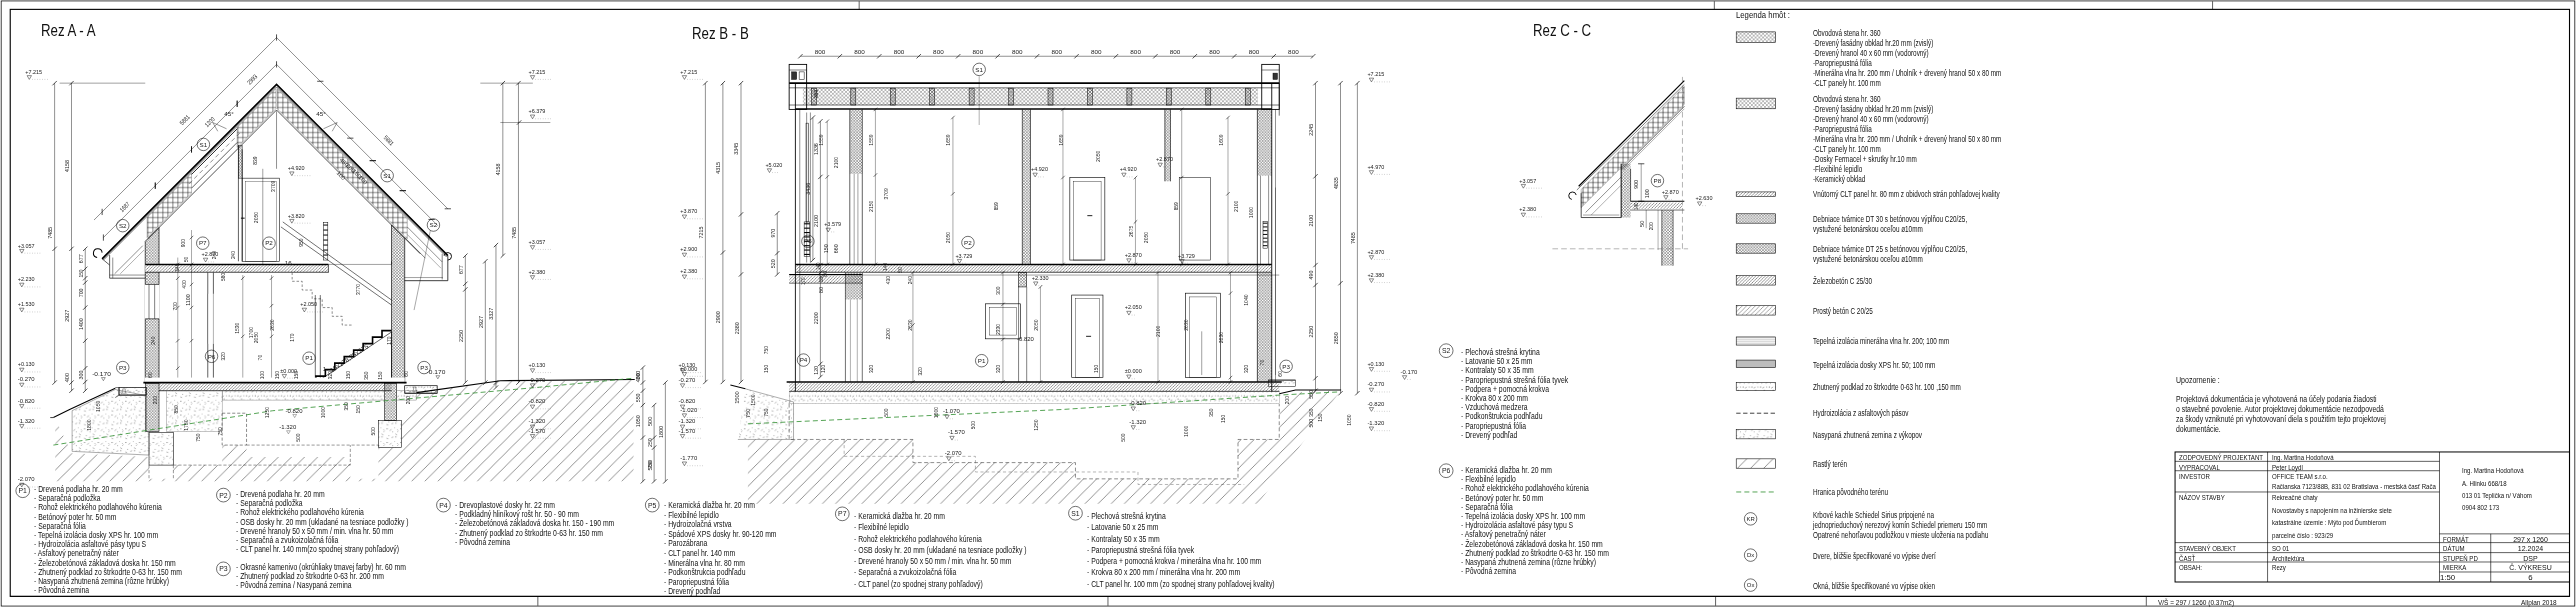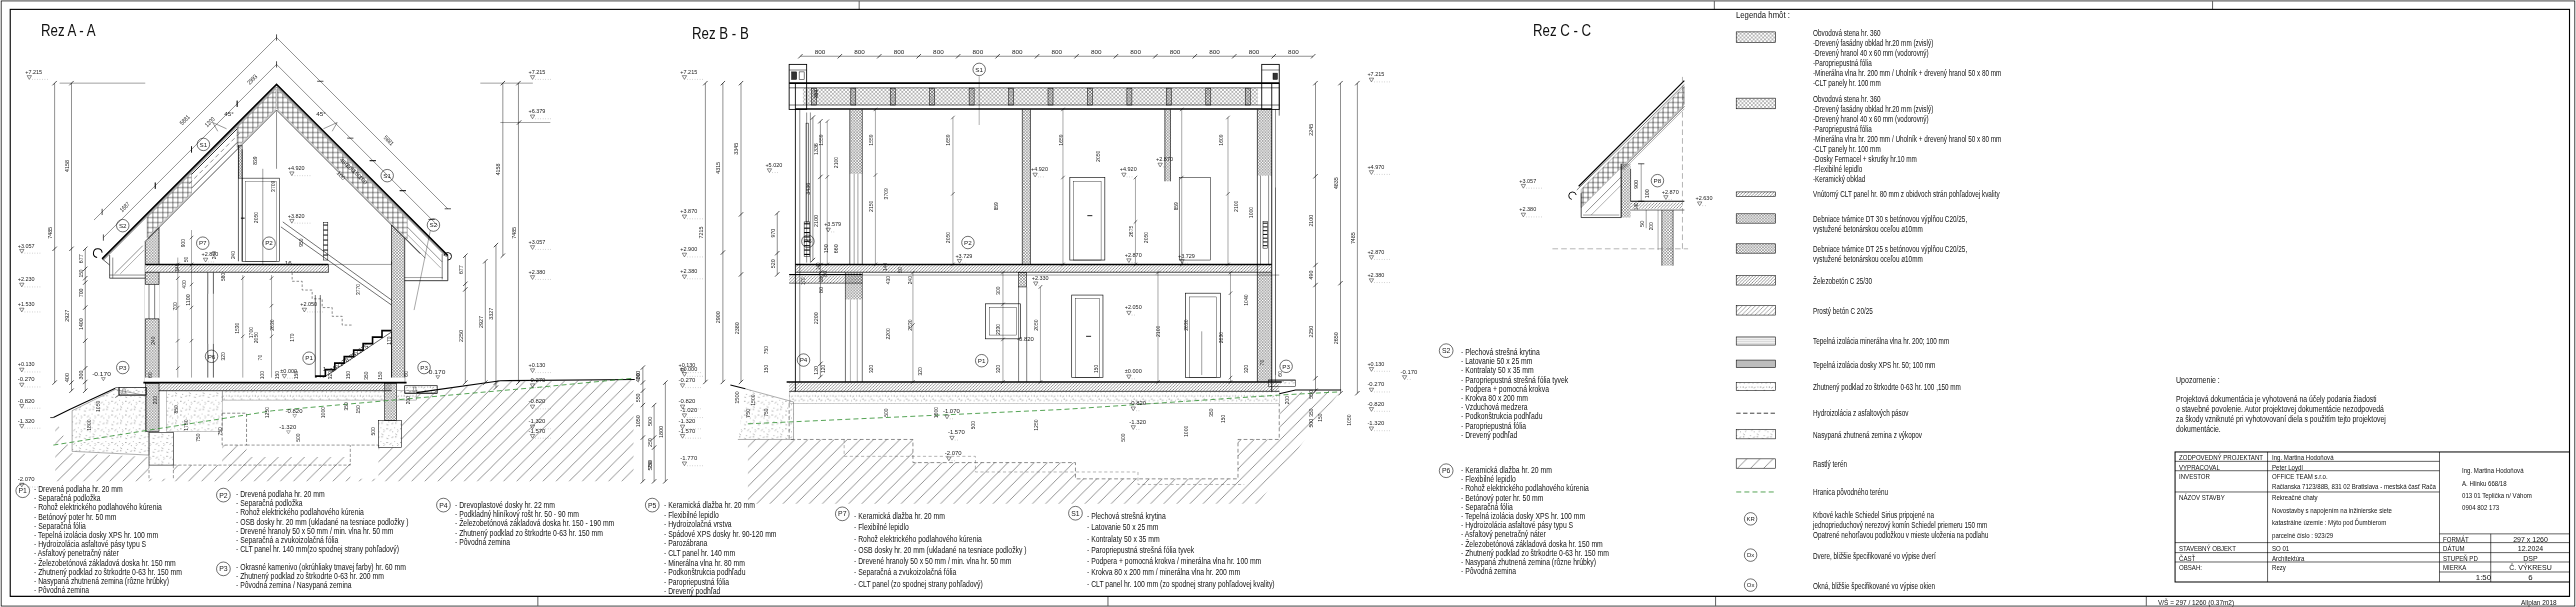--- a/index.html
+++ b/index.html
@@ -1046,14 +1046,14 @@
 <div style="position:absolute;left:2462px;top:491px;font-size:7.8px;line-height:9.7px;color:#111;font-weight:normal;transform:scaleX(0.78);transform-origin:0 0;white-space:nowrap;">013 01 Teplička n/ Váhom</div>
 <div style="position:absolute;left:2462px;top:503px;font-size:7.8px;line-height:9.7px;color:#111;font-weight:normal;transform:scaleX(0.78);transform-origin:0 0;white-space:nowrap;">0904 802 173</div>
 <div style="position:absolute;left:2443px;top:535px;font-size:7.8px;line-height:9.7px;color:#111;font-weight:normal;transform:scaleX(0.78);transform-origin:0 0;white-space:nowrap;">FORMÁT</div>
 <div style="position:absolute;left:2491px;top:535px;width:79px;text-align:center;font-size:7.8px;color:#111;transform:scaleX(0.9);transform-origin:50% 0;white-space:nowrap;">297 x 1260</div>
 <div style="position:absolute;left:2443px;top:544px;font-size:7.8px;line-height:9.7px;color:#111;font-weight:normal;transform:scaleX(0.78);transform-origin:0 0;white-space:nowrap;">DÁTUM</div>
 <div style="position:absolute;left:2491px;top:544px;width:79px;text-align:center;font-size:7.8px;color:#111;transform:scaleX(0.9);transform-origin:50% 0;white-space:nowrap;">12.2024</div>
 <div style="position:absolute;left:2443px;top:554px;font-size:7.8px;line-height:9.7px;color:#111;font-weight:normal;transform:scaleX(0.78);transform-origin:0 0;white-space:nowrap;">STUPEŇ PD</div>
 <div style="position:absolute;left:2491px;top:554px;width:79px;text-align:center;font-size:7.8px;color:#111;transform:scaleX(0.9);transform-origin:50% 0;white-space:nowrap;">DSP</div>
 <div style="position:absolute;left:2443px;top:563px;font-size:7.8px;line-height:9.7px;color:#111;font-weight:normal;transform:scaleX(0.78);transform-origin:0 0;white-space:nowrap;">MIERKA</div>
 <div style="position:absolute;left:2491px;top:563px;width:79px;text-align:center;font-size:7.8px;color:#111;transform:scaleX(0.9);transform-origin:50% 0;white-space:nowrap;">Č. VÝKRESU</div>
-<div style="position:absolute;left:2440px;top:573px;width:51px;text-align:right;font-size:7.8px;color:#111;">1:50</div>
+<div style="position:absolute;left:2440px;top:573px;width:51px;text-align:left;font-size:7.8px;color:#111;">1:50</div>
 <div style="position:absolute;left:2491px;top:573px;width:79px;text-align:center;font-size:7.8px;color:#111;">6</div>
 
 </body></html>

